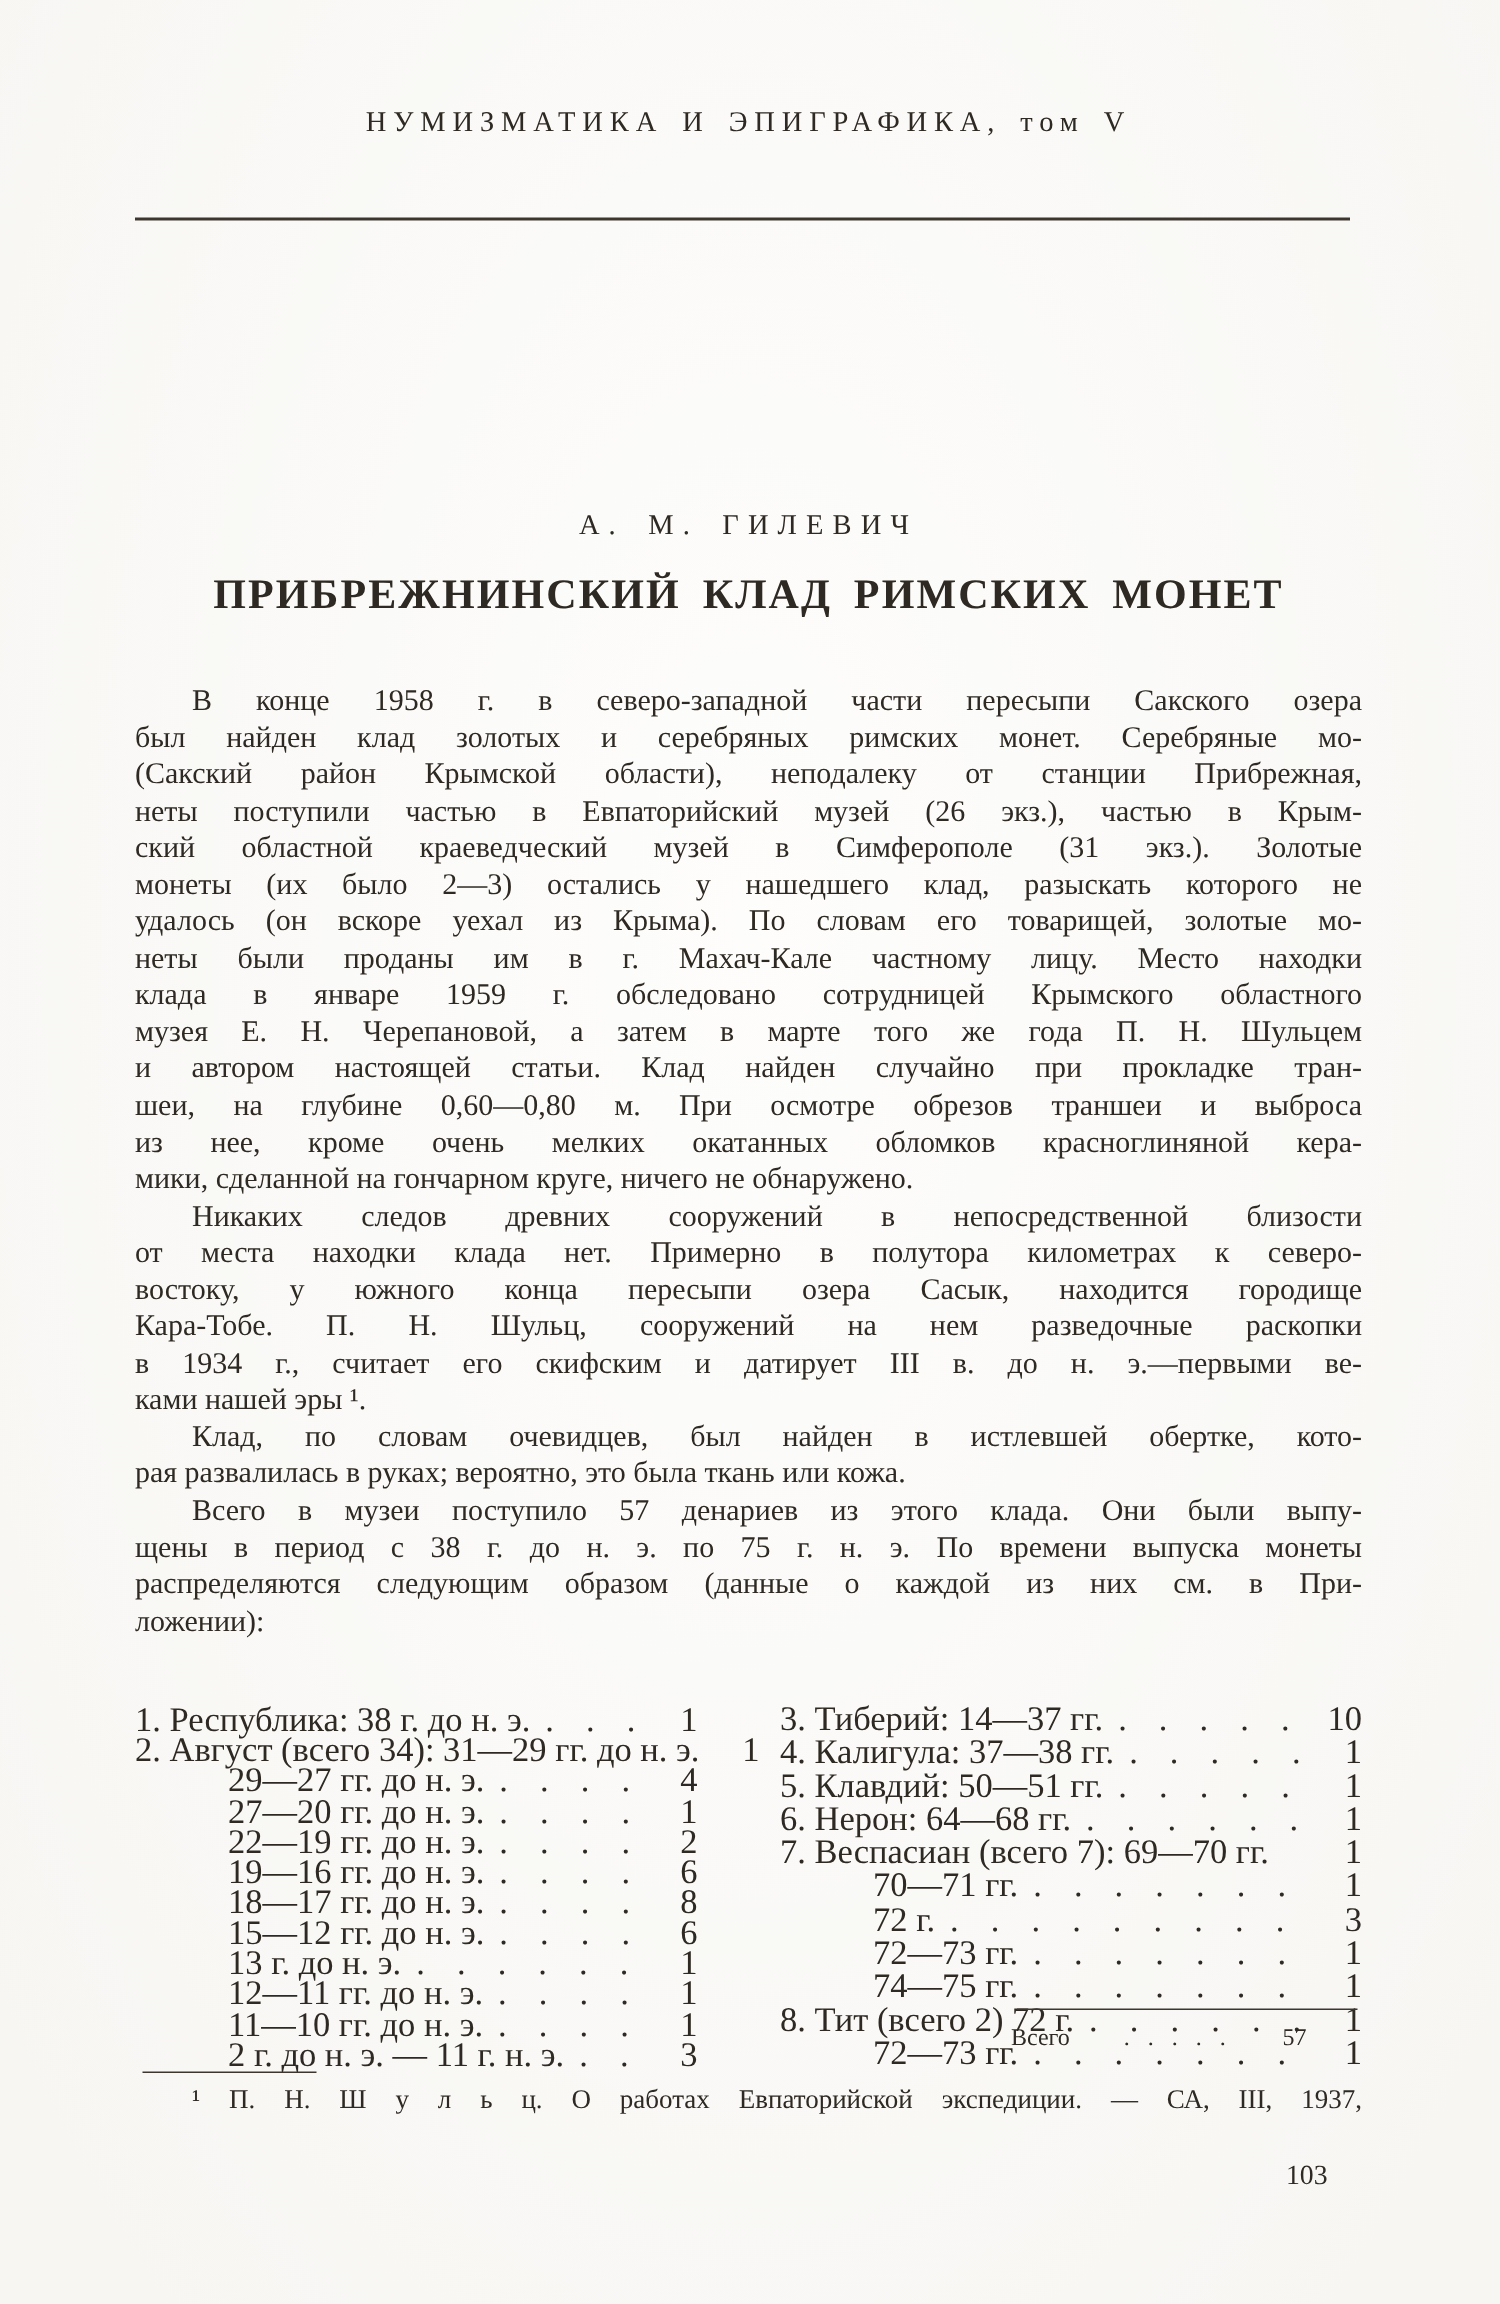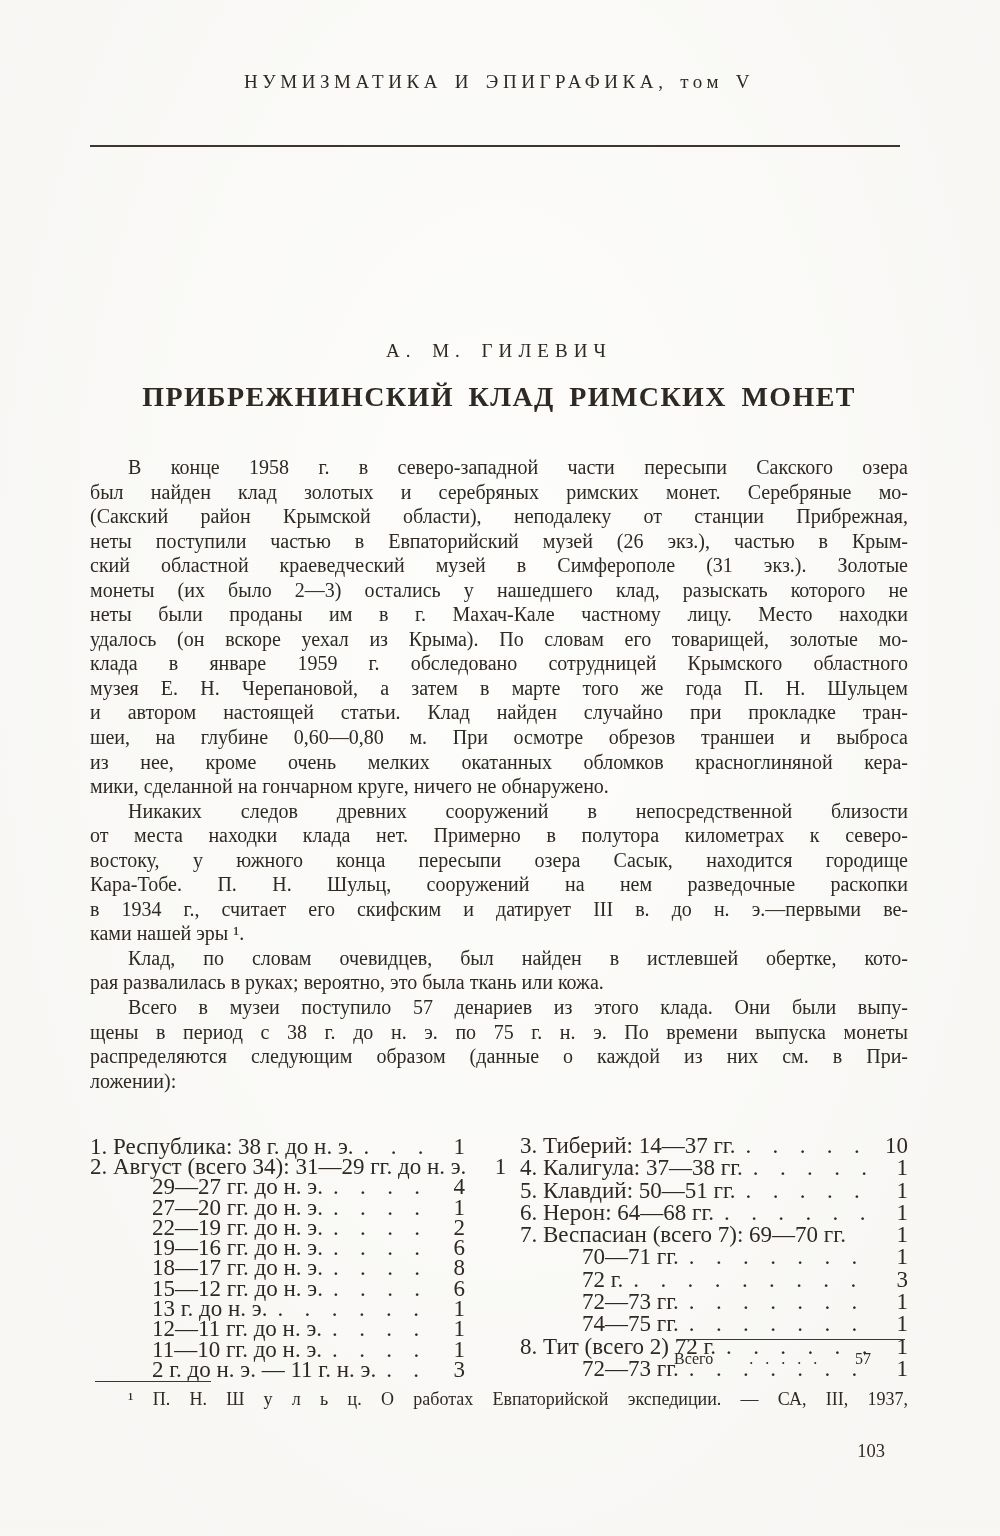--- a/index.html
+++ b/index.html
@@ -124,22 +124,22 @@
   <div class="article-title">ПРИБРЕЖНИНСКИЙ КЛАД РИМСКИХ МОНЕТ</div>
 
   <div class="article-body">
       <div class="paragraph">
         <div class="pline first">В конце 1958 г. в северо-западной части пересыпи Сакского озера</div>
         <div class="pline">был найден клад золотых и серебряных римских монет. Серебряные мо-</div>
         <div class="pline">(Сакский район Крымской области), неподалеку от станции Прибрежная,</div>
         <div class="pline">неты поступили частью в Евпаторийский музей (26 экз.), частью в Крым-</div>
         <div class="pline">ский областной краеведческий музей в Симферополе (31 экз.). Золотые</div>
         <div class="pline">монеты (их было 2—3) остались у нашедшего клад, разыскать которого не</div>
+        <div class="pline">удалось (он вскоре уехал из Крыма). По словам его товарищей, золотые мо-</div>
         <div class="pline">неты были проданы им в г. Махач-Кале частному лицу. Место находки</div>
-        <div class="pline">удалось (он вскоре уехал из Крыма). По словам его товарищей, золотые мо-</div>
         <div class="pline">клада в январе 1959 г. обследовано сотрудницей Крымского областного</div>
         <div class="pline">музея Е. Н. Черепановой, а затем в марте того же года П. Н. Шульцем</div>
         <div class="pline">и автором настоящей статьи. Клад найден случайно при прокладке тран-</div>
         <div class="pline">шеи, на глубине 0,60—0,80 м. При осмотре обрезов траншеи и выброса</div>
         <div class="pline">из нее, кроме очень мелких окатанных обломков красноглиняной кера-</div>
         <div class="pline last">мики, сделанной на гончарном круге, ничего не обнаружено.</div>
       </div>
       <div class="paragraph">
         <div class="pline first">Никаких следов древних сооружений в непосредственной близости</div>
         <div class="pline">от места находки клада нет. Примерно в полутора километрах к северо-</div>

